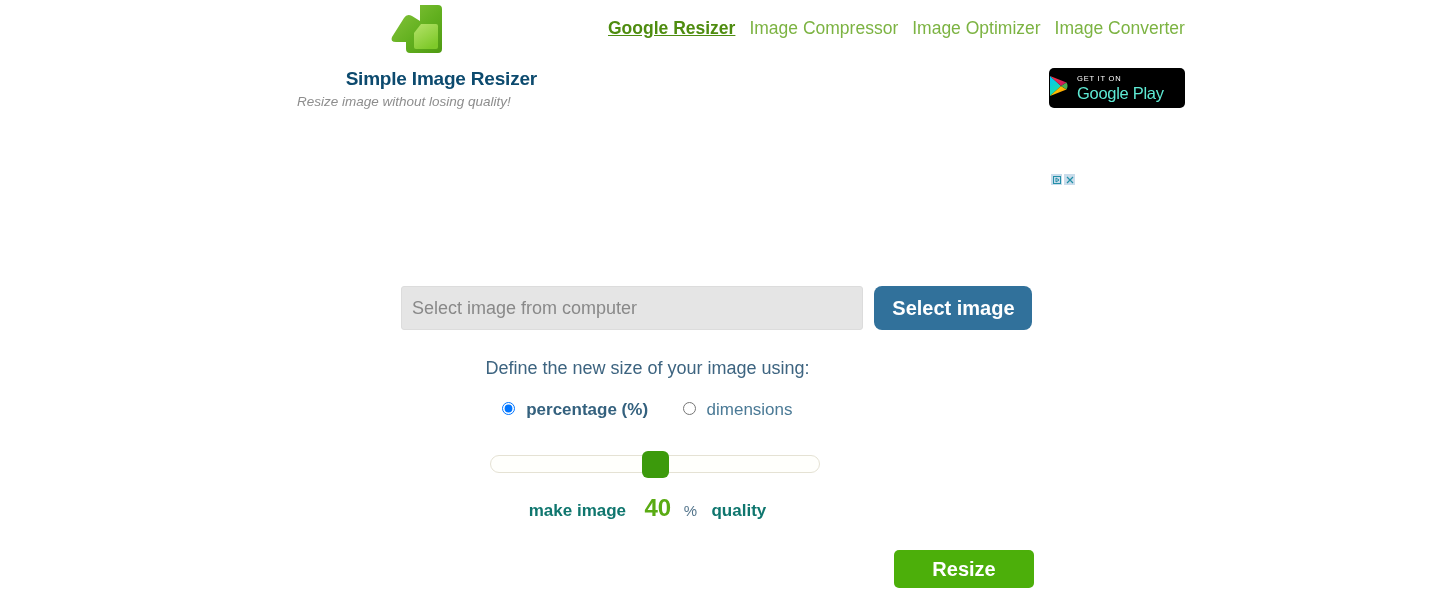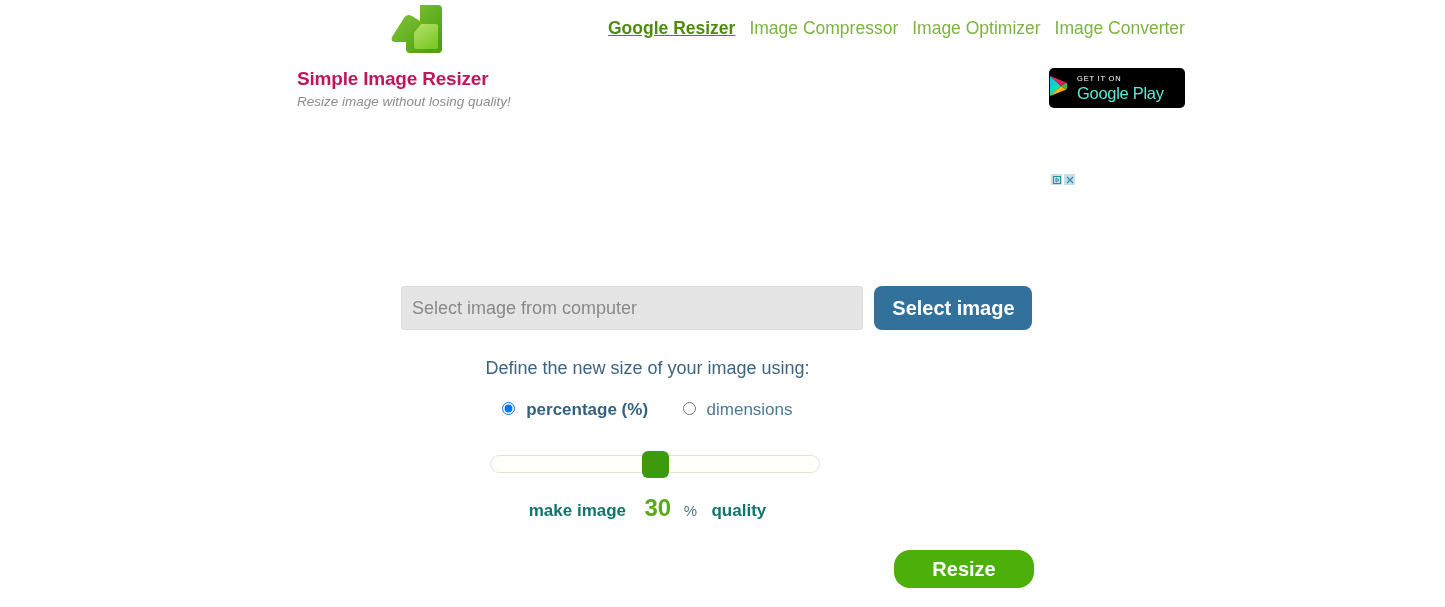--- a/index.html
+++ b/index.html
@@ -27,23 +27,24 @@
     width: 100%;
     height: 62px;
     display: block;
     text-align: center;
   }
   #logo-icon-wrap svg { display: block; margin: 0 auto; }
   #site-title {
     margin: 5px 0 0 0;
     font-size: 19px;
     font-weight: bold;
-    color: #be185d;
+    color: #0c4a6e;
     letter-spacing: -0.2px;
     line-height: 20px;
+    text-align: right;
   }
   #site-tagline {
     margin: 5px 0 0 0;
     font-size: 13.5px;
     font-style: italic;
     color: #8d8d8d;
     line-height: 15px;
   }
 
   #main-nav {
@@ -243,21 +244,21 @@
     top: 550px;
     width: 140px;
     height: 38px;
     line-height: 38px;
     text-align: center;
     background: #4caf0a;
     color: #ffffff;
     font-size: 20px;
     font-weight: bold;
     border: none;
-    border-radius: 16px;
+    border-radius: 5px;
     cursor: pointer;
     font-family: "Liberation Sans", sans-serif;
     padding: 0;
   }
 </style>
 </head>
 <body>
 
 <div id="header-logo-block">
   <span id="logo-icon-wrap">
@@ -347,18 +348,18 @@
     </label>
   </span>
 </div>
 
 <div id="slider-track">
   <div id="slider-handle"></div>
 </div>
 
 <div id="make-image-row">
   <span id="make-image-text">make image</span>
-  <span id="percent-value">30</span>
+  <span id="percent-value">40</span>
   <span id="percent-sign">%</span>
   <span id="smaller-text">quality</span>
 </div>
 
 <button id="resize-button">Resize</button>
 
 </body></html>

